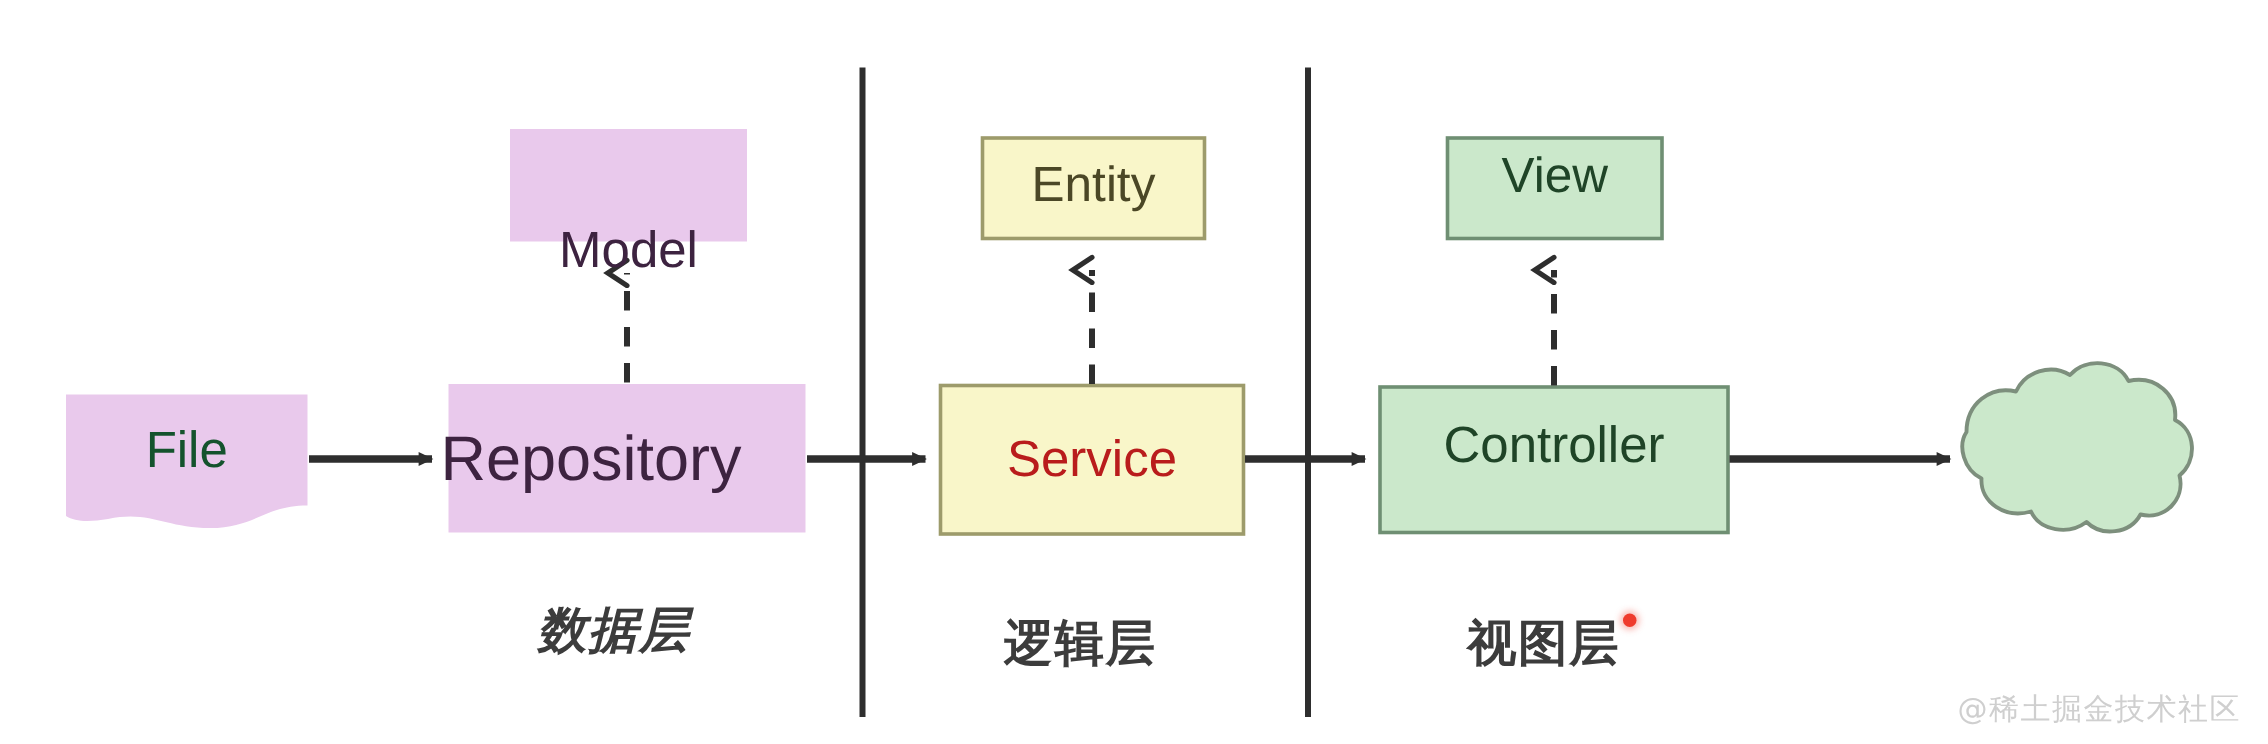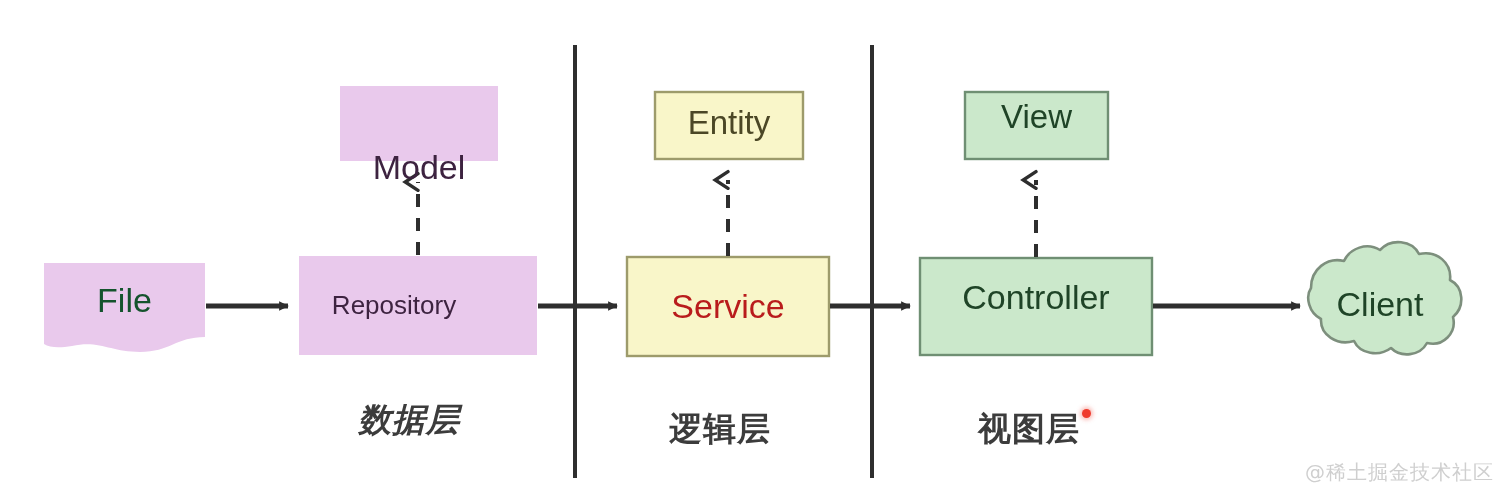--- a/index.html
+++ b/index.html
@@ -130,31 +130,30 @@
       <line x1="418" y1="255" x2="418" y2="182" stroke="#2e2e2e" stroke-width="4" stroke-dasharray="13 11" marker-end="url(#arrowOpen)"></line>
       <line x1="728" y1="256" x2="728" y2="180" stroke="#2e2e2e" stroke-width="4" stroke-dasharray="13 11" marker-end="url(#arrowOpen)"></line>
       <line x1="1036" y1="257" x2="1036" y2="180" stroke="#2e2e2e" stroke-width="4" stroke-dasharray="13 11" marker-end="url(#arrowOpen)"></line>
     </g>
   </svg>
 
   <div class="node-label label-en" style="left:44px; top:263px; width:161px; height:74px; font-size:34px; color:#14532d;">File</div>
 
   <div class="node-label label-en" style="left:340px; top:86px; width:158px; height:75px; font-size:34px; color:#3d2340;margin-top:44px;">Model</div>
 
-  <div class="node-label label-en" style="left:299px; top:256px; width:190px; height:99px; font-size:26px; color:#3d2340;">Repository</div>
+  <div class="node-label label-en" style="left:299px; top:256px; width:190px; height:99px; font-size:42px; color:#3d2340;">Repository</div>
 
   <div class="node-label label-en" style="left:655px; top:92px; width:148px; height:61px; font-size:33px; color:#4b4726;">Entity</div>
 
   <div class="node-label label-en" style="left:627px; top:257px; width:202px; height:99px; font-size:34px; color:#b91c1c;">Service</div>
 
   <div class="node-label label-en" style="left:965px; top:92px; width:143px; height:49px; font-size:33px; color:#1f4427;">View</div>
 
   <div class="node-label label-en" style="left:920px; top:258px; width:232px; height:79px; font-size:34px; color:#1f4427;">Controller</div>
 
-  <div class="node-label label-en" style="left:1300px; top:268px; width:160px; height:72px; font-size:34px; color:#1f4427;">Client</div>
 
   <div class="layer-caption" style="left:358px; top:398px;font-style:italic;">
     <span>数据层</span>
   </div>
 
   <div class="layer-caption" style="left:978px; top:407px;">
     <span>视图层</span>
     <span class="red-dot"></span>
   </div>
 

